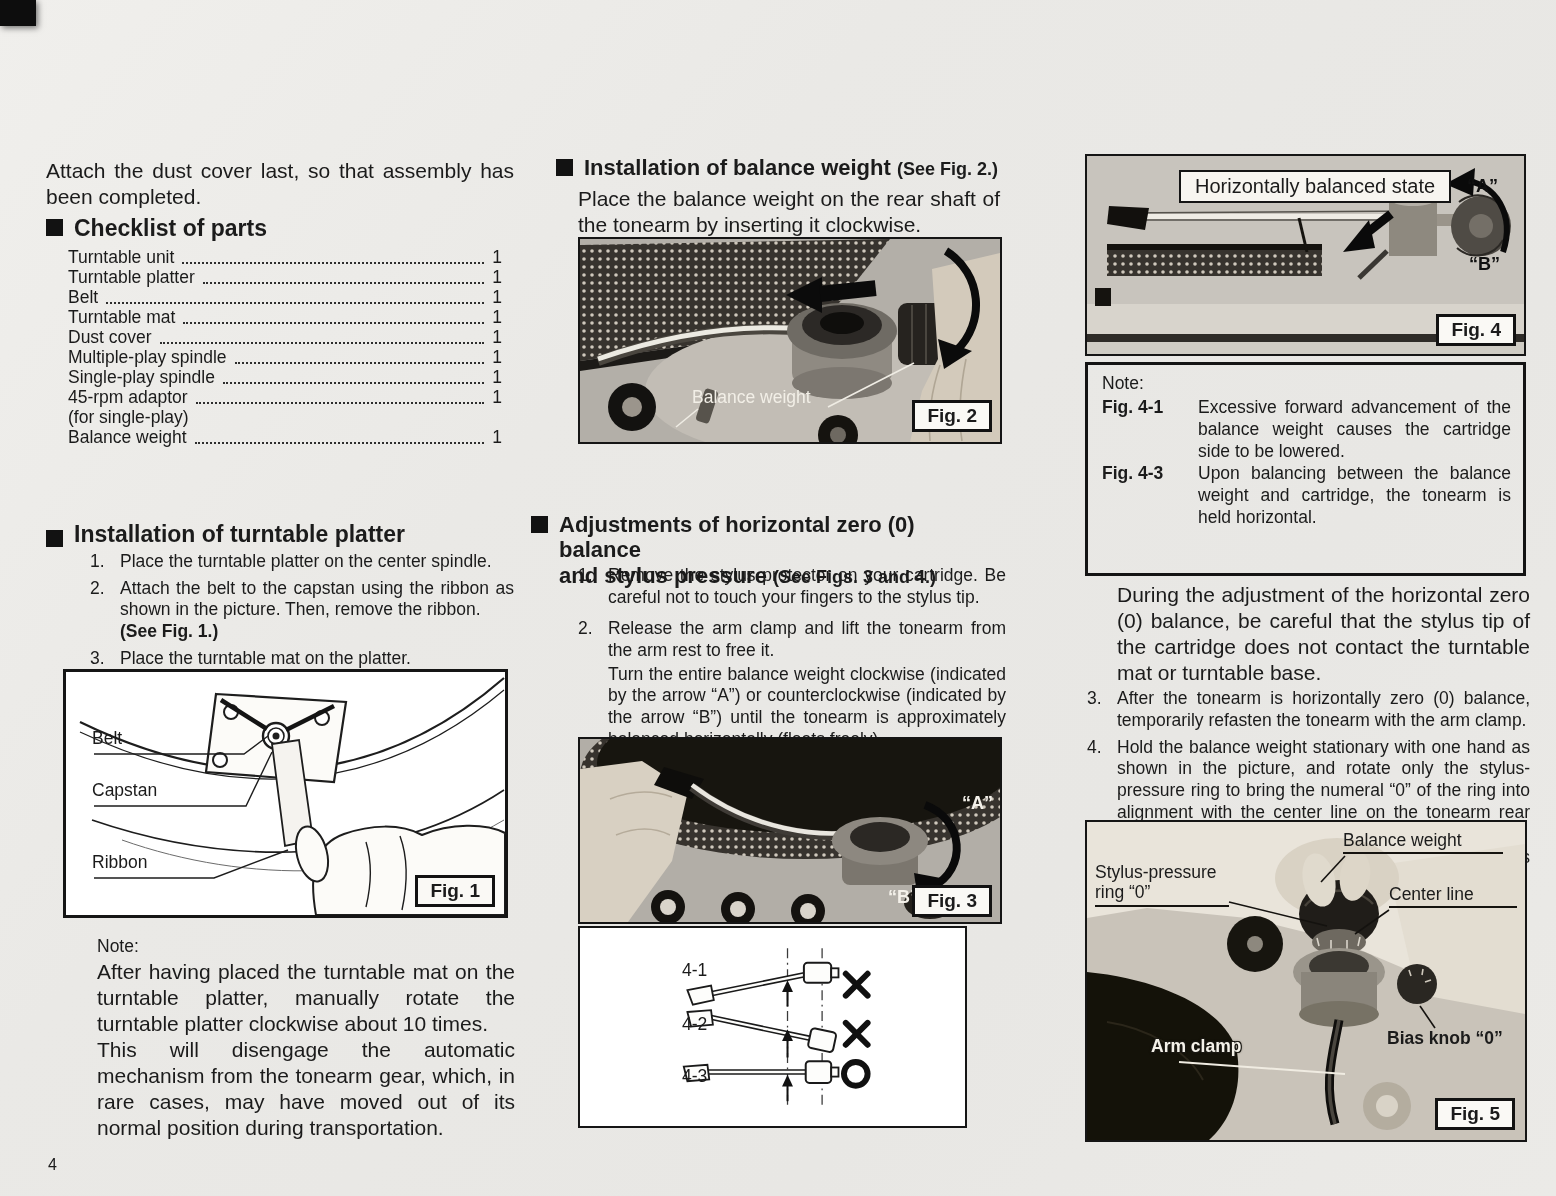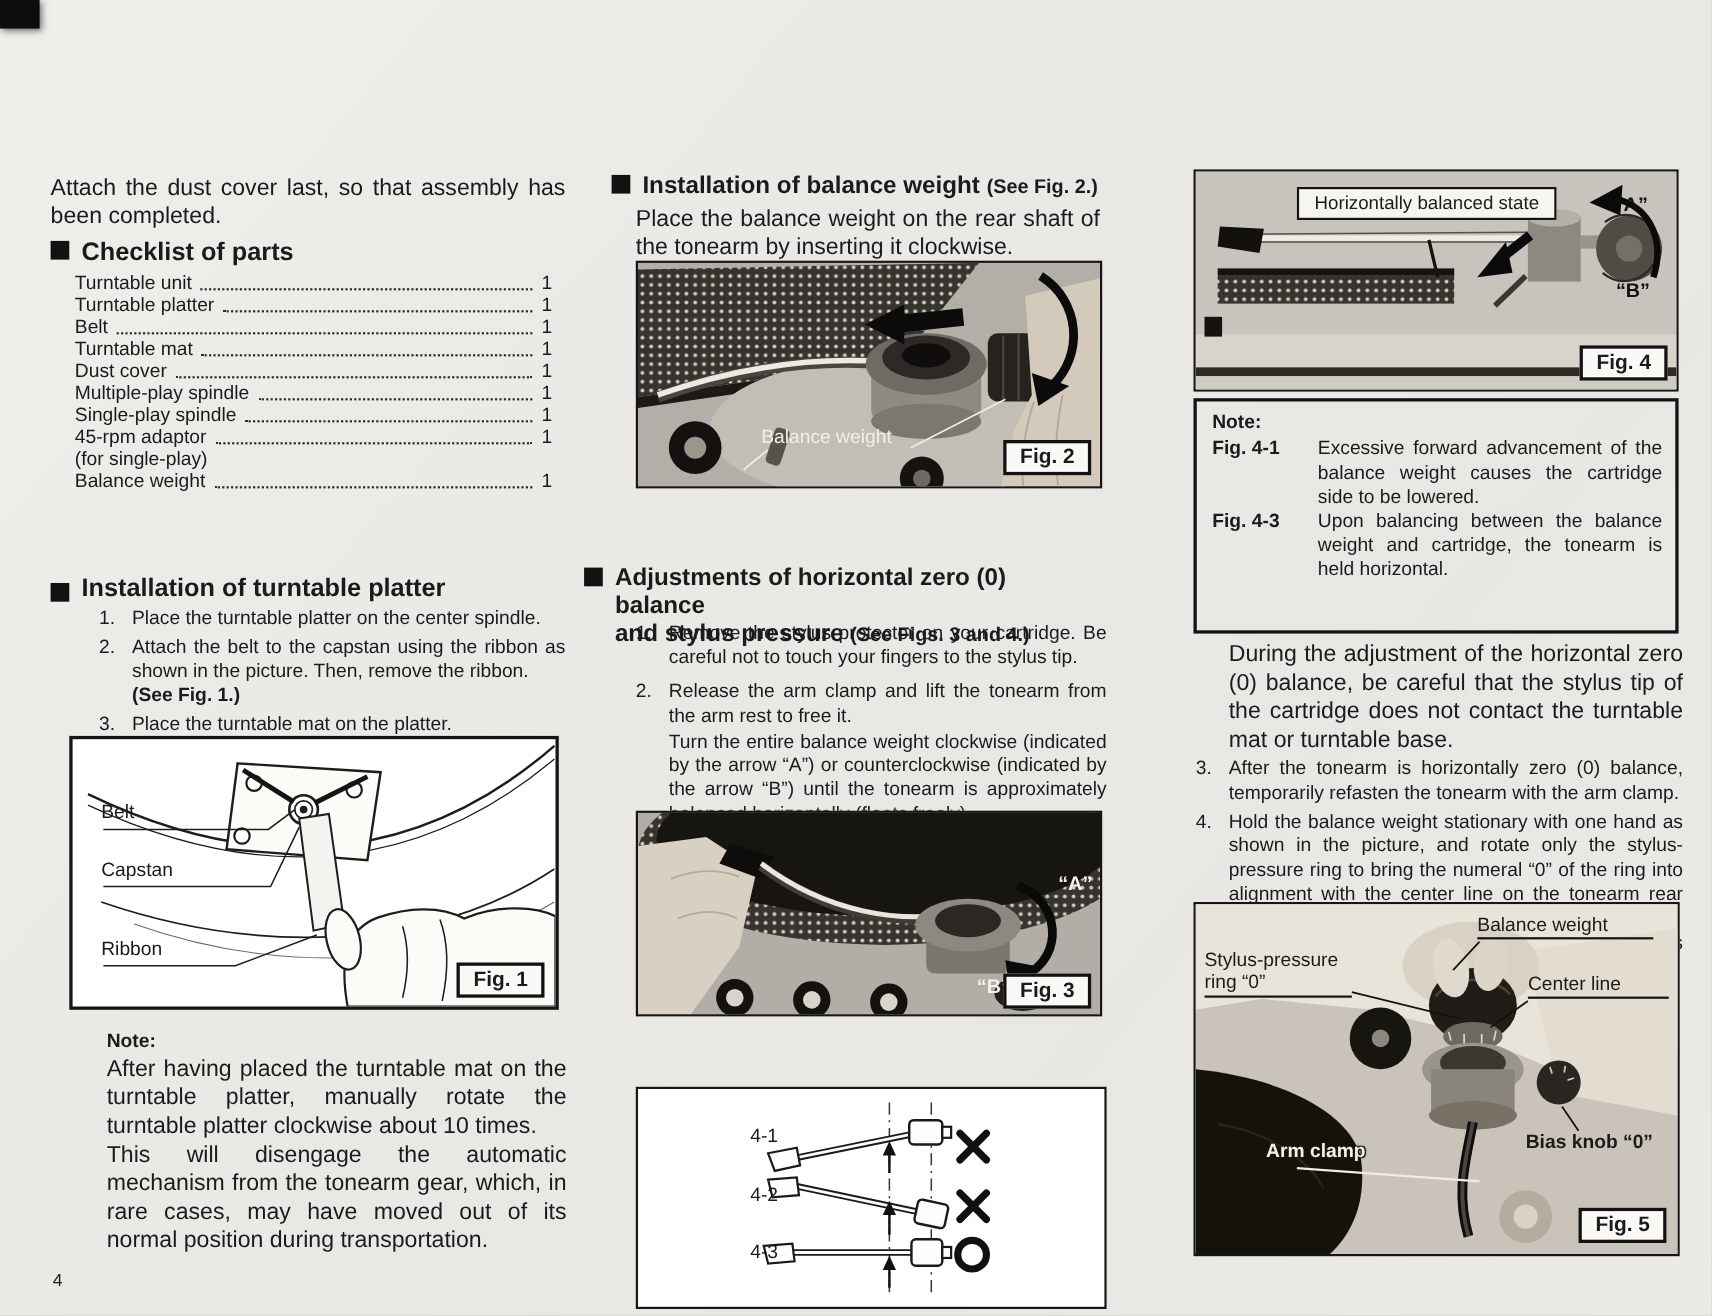--- a/index.html
+++ b/index.html
@@ -34,25 +34,25 @@
   
   .fig{position:absolute;box-sizing:border-box;background:#fff;border:3px solid #151515;}
   .fig svg{display:block;width:100%;height:100%;}
   .photo{border:2px solid #151515;}
   .caption-box{position:absolute;background:#faf9f5;border:3px solid #121212;font-weight:700;
     font-size:19px;padding:1px 12px;line-height:1.25;}
   .fig-label{position:absolute;font-size:17.5px;line-height:1.15;}
   .white-label{color:#f2efe7;}
   .outline-label{color:#f4f1e9;font-weight:700;
     text-shadow:1px 1px 0 #1a1813,-1px -1px 0 #1a1813,1px -1px 0 #1a1813,-1px 1px 0 #1a1813,0 0 3px #1a1813;}
-  .banner{position:absolute;background:#f7f5f0;border:2.5px solid #141414;padding:3px 14px;font-size:17px;}
+  .banner{position:absolute;background:#f7f5f0;border:2.5px solid #141414;padding:3px 14px;font-size:20px;}
   .ab-label{position:absolute;font-weight:700;font-size:18px;color:#101010;}
   
   .note-box{position:absolute;border:3px solid #141414;box-sizing:border-box;padding:8px 12px 6px 14px;}
-  .note-head{font-size:17.5px;font-weight:700;margin-bottom:2px;}
+  .note-head{font-size:17.5px;font-weight:400;margin-bottom:2px;}
   .n4{display:flex;}
   .n4 .ref{flex:none;width:96px;font-weight:700;font-size:17.5px;line-height:1.26;}
   .n4 .tx{flex:1;font-size:17.5px;line-height:1.26;text-align:justify;}
   .page-number{position:absolute;left:48px;top:1156px;font-size:16px;}
 </style>
 </head>
 <body>
 
 <svg width="0" height="0" style="position:absolute" aria-hidden="true">
   <defs>
@@ -271,21 +271,21 @@
         <circle cx="228" cy="172" r="8" fill="#d9d4cb"></circle>
       <ellipse cx="350" cy="164" rx="26" ry="16" fill="#23201b"></ellipse>
       <path d="M345 66 C384 80 388 130 352 148" stroke="#0a0a0a" stroke-width="8" fill="none"></path>
       <polygon points="366,140 338,162 334,134" fill="#0a0a0a"></polygon>
     </svg>
     <div class="ab-label" style="left:382px;top:54px;color:#f4f1ea;">“A”</div>
     <div class="ab-label" style="left:308px;top:148px;color:#f4f1ea;">“B”</div>
     <div class="caption-box" style="right:8px;bottom:5px;">Fig. 3</div>
   </div>
 
-  <div class="fig" style="left:578px;top:988px;width:428px;height:202px;border-width:2.5px;">
+  <div class="fig" style="left:578px;top:926px;width:389px;height:202px;border-width:2.5px;">
     <svg viewBox="0 0 423 197">
       <line x1="228" y1="12" x2="228" y2="188" stroke="#3a3a3a" stroke-width="1.4" stroke-dasharray="11 5 2 5"></line>
       <line x1="266" y1="12" x2="266" y2="188" stroke="#3a3a3a" stroke-width="1.4" stroke-dasharray="11 5 2 5"></line>
 
       <line x1="144" y1="62" x2="252" y2="40" stroke="#1a1a1a" stroke-width="6"></line>
       <line x1="144" y1="62" x2="252" y2="40" stroke="#fdfdfb" stroke-width="2.6"></line>
       <polygon points="118,58 144,53 147,69 124,74" fill="#fdfdfb" stroke="#1a1a1a" stroke-width="2"></polygon>
       <rect x="246" y="28" width="30" height="22" rx="4" fill="#fdfdfb" stroke="#1a1a1a" stroke-width="2.2"></rect>
       <rect x="276" y="34" width="8" height="10" fill="#fdfdfb" stroke="#1a1a1a" stroke-width="2"></rect>
       <line x1="228" y1="76" x2="228" y2="58" stroke="#111" stroke-width="2.2"></line>

